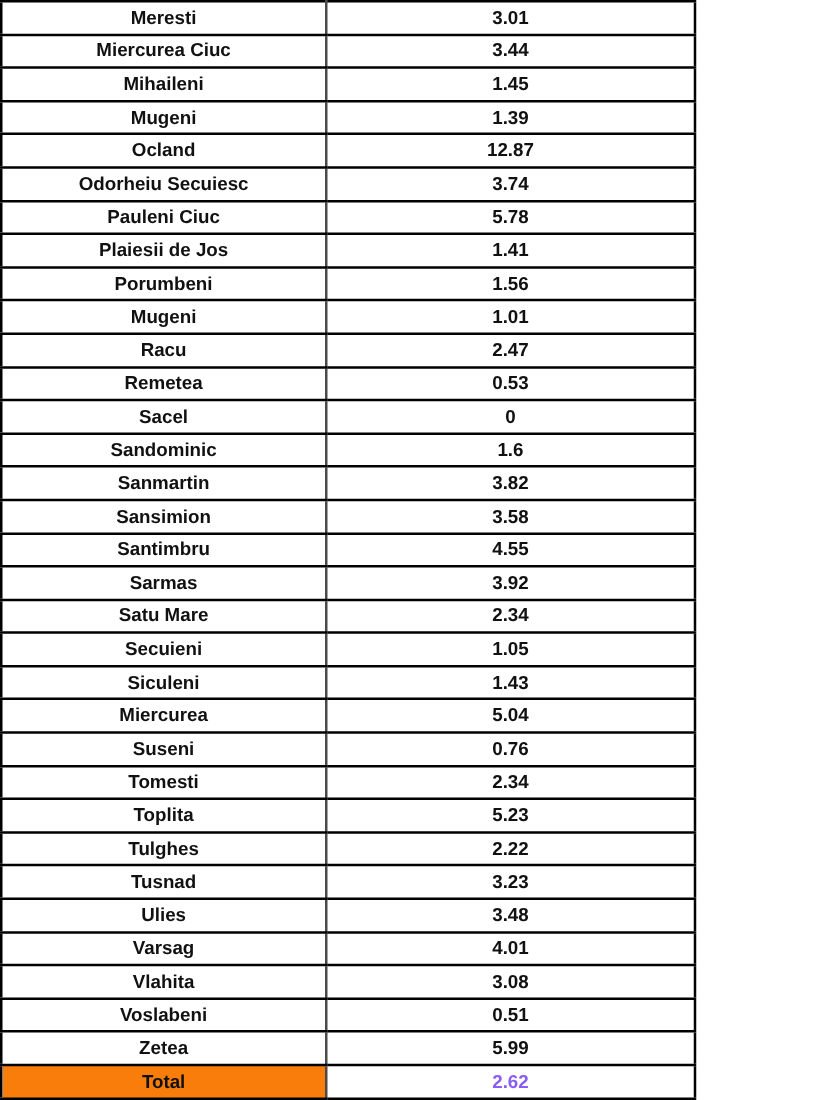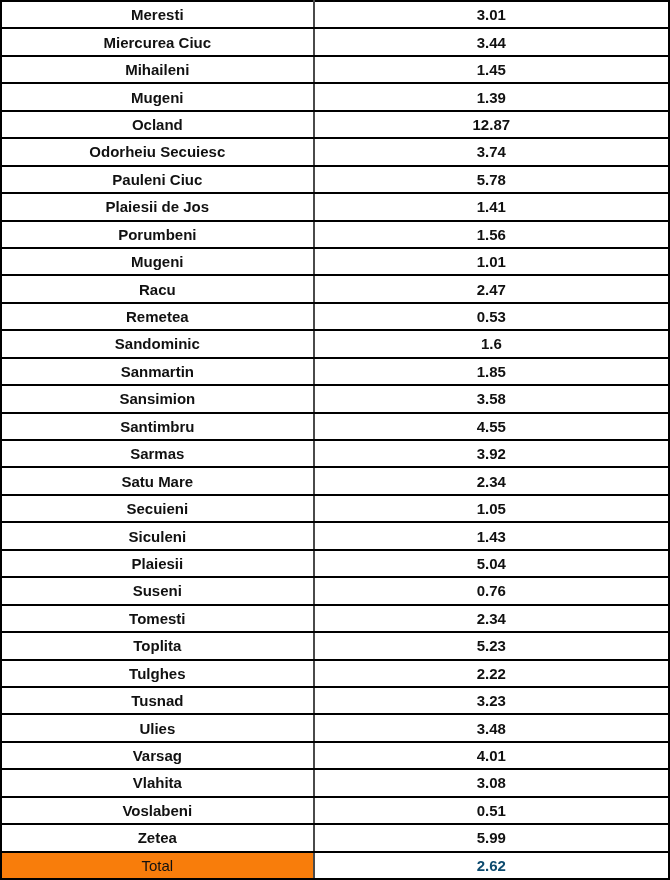--- a/index.html
+++ b/index.html
@@ -3,21 +3,21 @@
 <meta charset="utf-8">
 <style>
   * { margin: 0; padding: 0; box-sizing: border-box; }
   html, body {
     width: 670px;
     height: 880px;
     background: #ffffff;
     font-family: "Liberation Sans", "DejaVu Sans", sans-serif;
   }
   table.data-table {
-    width: 670px;
+    width: 557px;
     height: 880px;
     border-collapse: collapse;
     table-layout: fixed;
     border: 2px solid #000000;
   }
   table.data-table td {
     border-top: 2px solid #000000;
     border-bottom: 2px solid #000000;
     text-align: center;
     vertical-align: middle;
@@ -34,26 +34,26 @@
     border-right: 2px solid #4a4a4a;
     color: #000000;
   }
   td.value-cell {
     width: 53.2%;
     font-weight: 700;
     color: #1a1a1a;
   }
   tr.total-row td.name-cell {
     background: var(--total-bg, #F87D0B);
-    font-weight: 400;
+    font-weight: 700;
     text-align: center;
   }
   tr.total-row td.value-cell {
     font-weight: 700;
-    color: #0c4a6e;
+    color: #8b5cf6;
   }
 </style>
 </head>
 <body>
 
 <table class="data-table">
   <tbody id="table-body">
     <tr>
         <td class="name-cell">Meresti</td>
         <td class="value-cell">3.01</td>
@@ -96,26 +96,30 @@
       </tr>
       <tr>
         <td class="name-cell">Racu</td>
         <td class="value-cell">2.47</td>
       </tr>
       <tr>
         <td class="name-cell">Remetea</td>
         <td class="value-cell">0.53</td>
       </tr>
       <tr>
+        <td class="name-cell">Sacel</td>
+        <td class="value-cell">0</td>
+      </tr>
+      <tr>
         <td class="name-cell">Sandominic</td>
         <td class="value-cell">1.6</td>
       </tr>
       <tr>
         <td class="name-cell">Sanmartin</td>
-        <td class="value-cell">1.85</td>
+        <td class="value-cell">3.82</td>
       </tr>
       <tr>
         <td class="name-cell">Sansimion</td>
         <td class="value-cell">3.58</td>
       </tr>
       <tr>
         <td class="name-cell">Santimbru</td>
         <td class="value-cell">4.55</td>
       </tr>
       <tr>
@@ -128,21 +132,21 @@
       </tr>
       <tr>
         <td class="name-cell">Secuieni</td>
         <td class="value-cell">1.05</td>
       </tr>
       <tr>
         <td class="name-cell">Siculeni</td>
         <td class="value-cell">1.43</td>
       </tr>
       <tr>
-        <td class="name-cell">Plaiesii</td>
+        <td class="name-cell">Miercurea</td>
         <td class="value-cell">5.04</td>
       </tr>
       <tr>
         <td class="name-cell">Suseni</td>
         <td class="value-cell">0.76</td>
       </tr>
       <tr>
         <td class="name-cell">Tomesti</td>
         <td class="value-cell">2.34</td>
       </tr>

